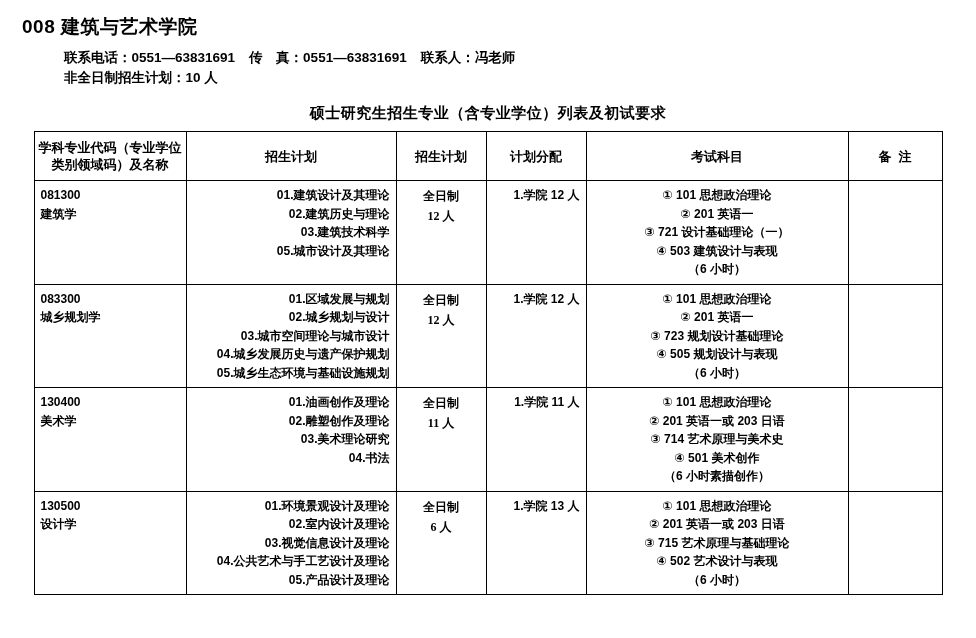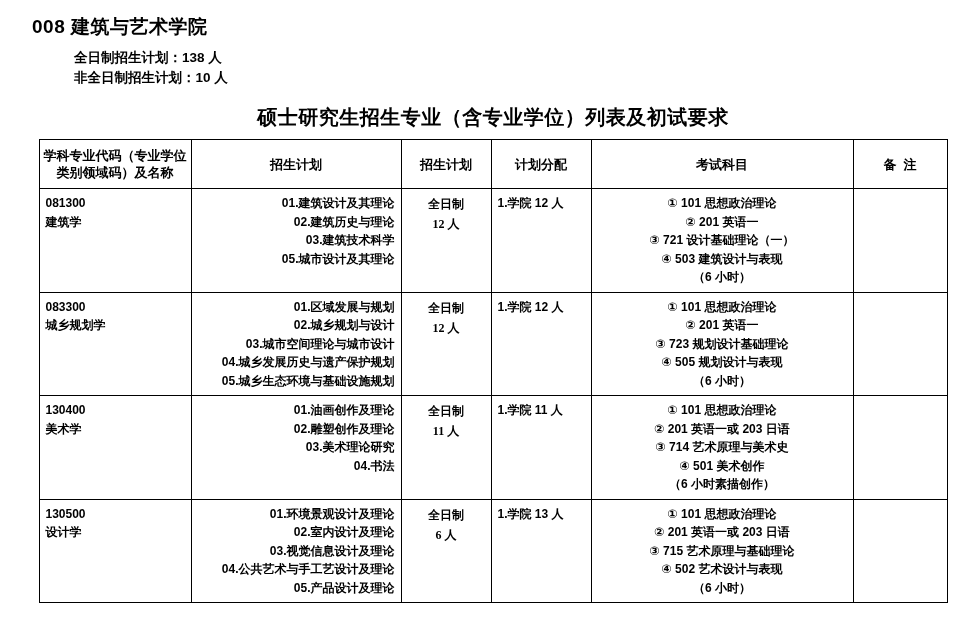--- a/index.html
+++ b/index.html
@@ -12,41 +12,41 @@
     height: 638px;
     font-family: "Liberation Sans", "DejaVu Sans", sans-serif;
     color: #000000;
     overflow: hidden;
   }
   .page {
     position: relative;
     width: 976px;
     height: 638px;
     box-sizing: border-box;
-    padding: 14px 18px 0 28px;
+    padding: 14px 18px 0 18px;
   }
   .dept-title {
     font-size: 19px;
     font-weight: bold;
     letter-spacing: 0.5px;
     margin: 0 0 8px 4px;
   }
   .contact-block {
     margin-left: 46px;
     font-size: 13.5px;
     font-weight: bold;
     line-height: 20px;
   }
   .contact-line span.gap {
     display: inline-block;
     width: 14px;
   }
   .table-title {
     text-align: center;
-    font-size: 20px;
+    font-size: 15px;
     font-weight: bold;
     margin-top: 16px;
     margin-bottom: 8px;
     letter-spacing: 0.5px;
   }
   table.majors {
     border-collapse: collapse;
     width: 908px;
     margin: 0 auto;
     table-layout: fixed;
@@ -71,36 +71,38 @@
   .col-code   { width: 152px; }
   .col-dir    { width: 210px; }
   .col-plan   { width: 90px; }
   .col-alloc  { width: 100px; }
   .col-exam   { width: 262px; }
   .col-remark { width: 94px; }
 
   td.code-cell   { text-align: left; }
   td.dir-cell    { text-align: right; }
   td.plan-cell   { text-align: center; vertical-align: middle; font-family: Liberation Serif, serif; }
-  td.alloc-cell  { text-align: left; vertical-align: middle; margin-left: 40px; }
+  td.alloc-cell  { text-align: right; vertical-align: middle; margin-left: 40px; }
   td.exam-cell   { text-align: center; }
   td.remark-cell { }
 
   .line { display: block; white-space: pre; }
   .plan-cell .line { line-height: 20px; }
 </style>
 </head>
 <body>
 
 <div class="page">
 
   <h1 class="dept-title">008 建筑与艺术学院</h1>
 
   <div class="contact-block">
-    <div class="contact-line">全日制招生计划：138 人</div>
+    <div class="contact-line">
+      <span>联系电话：</span><span>0551—63831691</span><span class="gap"></span><span>传　真：</span><span>0551—63831691</span><span class="gap"></span><span>联系人：</span><span>冯老师</span>
+    </div>
     <div class="contact-line">非全日制招生计划：10 人</div>
   </div>
 
   <div class="table-title">硕士研究生招生专业（含专业学位）列表及初试要求</div>
 
   <table class="majors">
     <colgroup>
       <col class="col-code">
       <col class="col-dir">
       <col class="col-plan">

